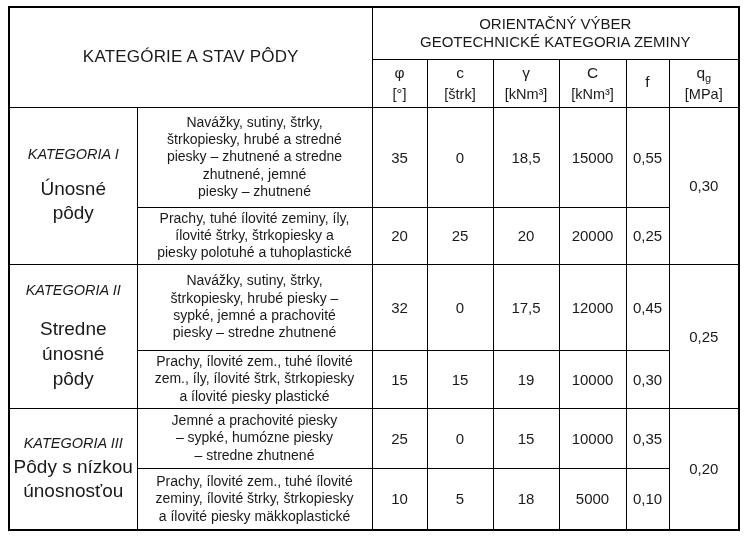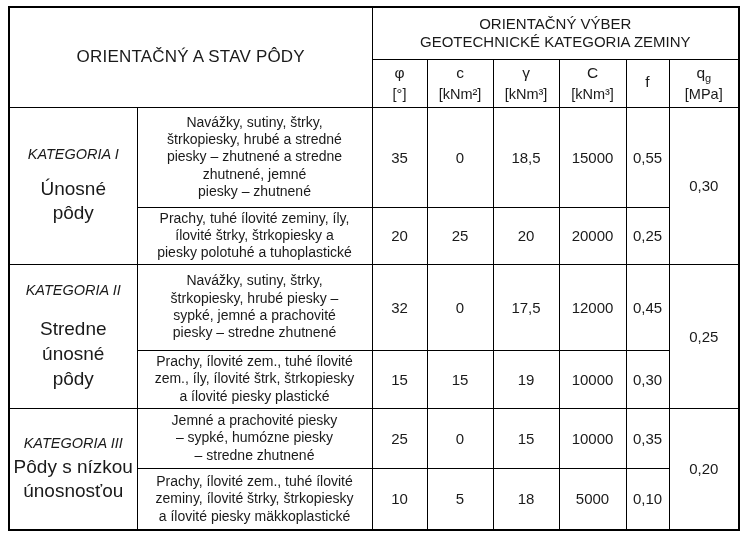--- a/index.html
+++ b/index.html
@@ -81,36 +81,36 @@
       <col style="width:66px">
       <col style="width:66px">
       <col style="width:67px">
       <col style="width:43px">
       <col style="width:70px">
     </colgroup>
 
     <tbody>
         <tr style="height:52px">
       <th colspan="2" rowspan="2">
-        <div class="left-title">ORIENTAČNÝ A STAV PÔDY</div>
+        <div class="left-title">KATEGÓRIE A STAV PÔDY</div>
       </th>
       <th colspan="6">
         <div class="right-title">ORIENTAČNÝ VÝBER</div>
         <div class="right-title">GEOTECHNICKÉ KATEGORIA ZEMINY</div>
       </th>
     </tr>
 
     <tr style="height:48px">
       <th>
         <div class="col-symbol"><span>φ</span><sub></sub></div>
         <div class="col-unit">[°]</div>
       </th>
       <th>
         <div class="col-symbol"><span>c</span><sub></sub></div>
-        <div class="col-unit">[kNm²]</div>
+        <div class="col-unit">[štrk]</div>
       </th>
       <th>
         <div class="col-symbol"><span>γ</span><sub></sub></div>
         <div class="col-unit">[kNm³]</div>
       </th>
       <th>
         <div class="col-symbol"><span>C</span><sub></sub></div>
         <div class="col-unit">[kNm³]</div>
       </th>
       <th>

